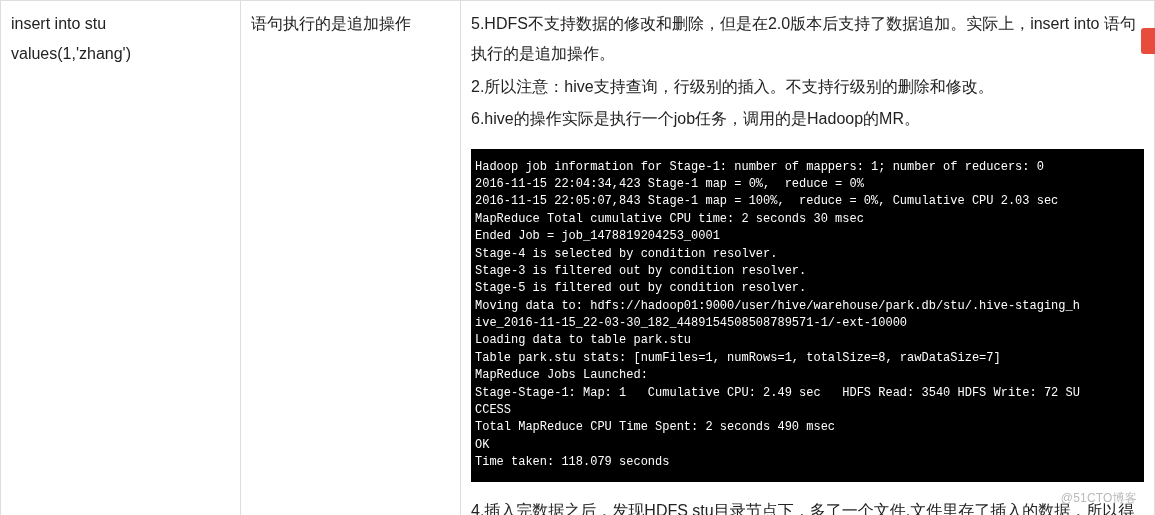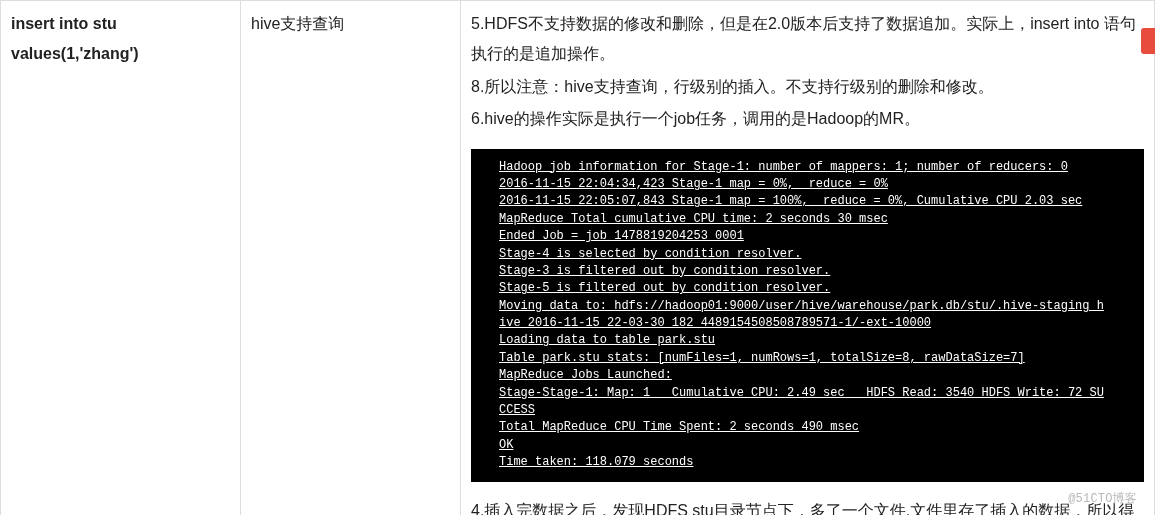--- a/index.html
+++ b/index.html
@@ -26,62 +26,60 @@
     .sql-text, .desc-text, .line {
       line-height: 1.9;
       color: #222;
     }
     .para { margin-bottom: 2px; }
     .console-block {
       background: #000;
       color: #fff;
       font-family: "Courier New", monospace;
       font-size: 12px;
-      padding: 10px 28px;
+      padding: 10px 4px;
       margin: 14px 0;
       white-space: pre;
       overflow: hidden;
       line-height: 1.45;
-      text-decoration: underline;
     }
     .watermark {
       position: fixed;
       right: 18px;
       bottom: 8px;
       font-size: 12px;
       color: #b9b9b9;
       letter-spacing: .2px;
-      font-family: Liberation Mono, monospace;
     }
     .side-tab {
       position: fixed;
       right: 0;
       top: 28px;
       width: 14px;
       height: 26px;
       background: #e74c3c;
       border-radius: 3px 0 0 3px;
     }
   </style>
 </head>
 <body>
 
 <table>
   <tbody>
       <tr>
     <td class="col-sql">
-      <div class="sql-text" style="white-space:pre-line;font-weight:bold;">insert into stu
+      <div class="sql-text" style="white-space:pre-line;">insert into stu
 values(1,'zhang')</div>
     </td>
     <td class="col-desc">
-      <div class="desc-text">hive支持查询</div>
+      <div class="desc-text">语句执行的是追加操作</div>
     </td>
     <td class="col-detail">
       <div class="para line">5.HDFS不支持数据的修改和删除，但是在2.0版本后支持了数据追加。实际上，insert into 语句执行的是追加操作。</div>
-      <div class="para line">8.所以注意：hive支持查询，行级别的插入。不支持行级别的删除和修改。</div>
+      <div class="para line">2.所以注意：hive支持查询，行级别的插入。不支持行级别的删除和修改。</div>
       <div class="para line">6.hive的操作实际是执行一个job任务，调用的是Hadoop的MR。</div>
       <div class="console-block">Hadoop job information for Stage-1: number of mappers: 1; number of reducers: 0
 2016-11-15 22:04:34,423 Stage-1 map = 0%,  reduce = 0%
 2016-11-15 22:05:07,843 Stage-1 map = 100%,  reduce = 0%, Cumulative CPU 2.03 sec
 MapReduce Total cumulative CPU time: 2 seconds 30 msec
 Ended Job = job_1478819204253_0001
 Stage-4 is selected by condition resolver.
 Stage-3 is filtered out by condition resolver.
 Stage-5 is filtered out by condition resolver.
 Moving data to: hdfs://hadoop01:9000/user/hive/warehouse/park.db/stu/.hive-staging_h

